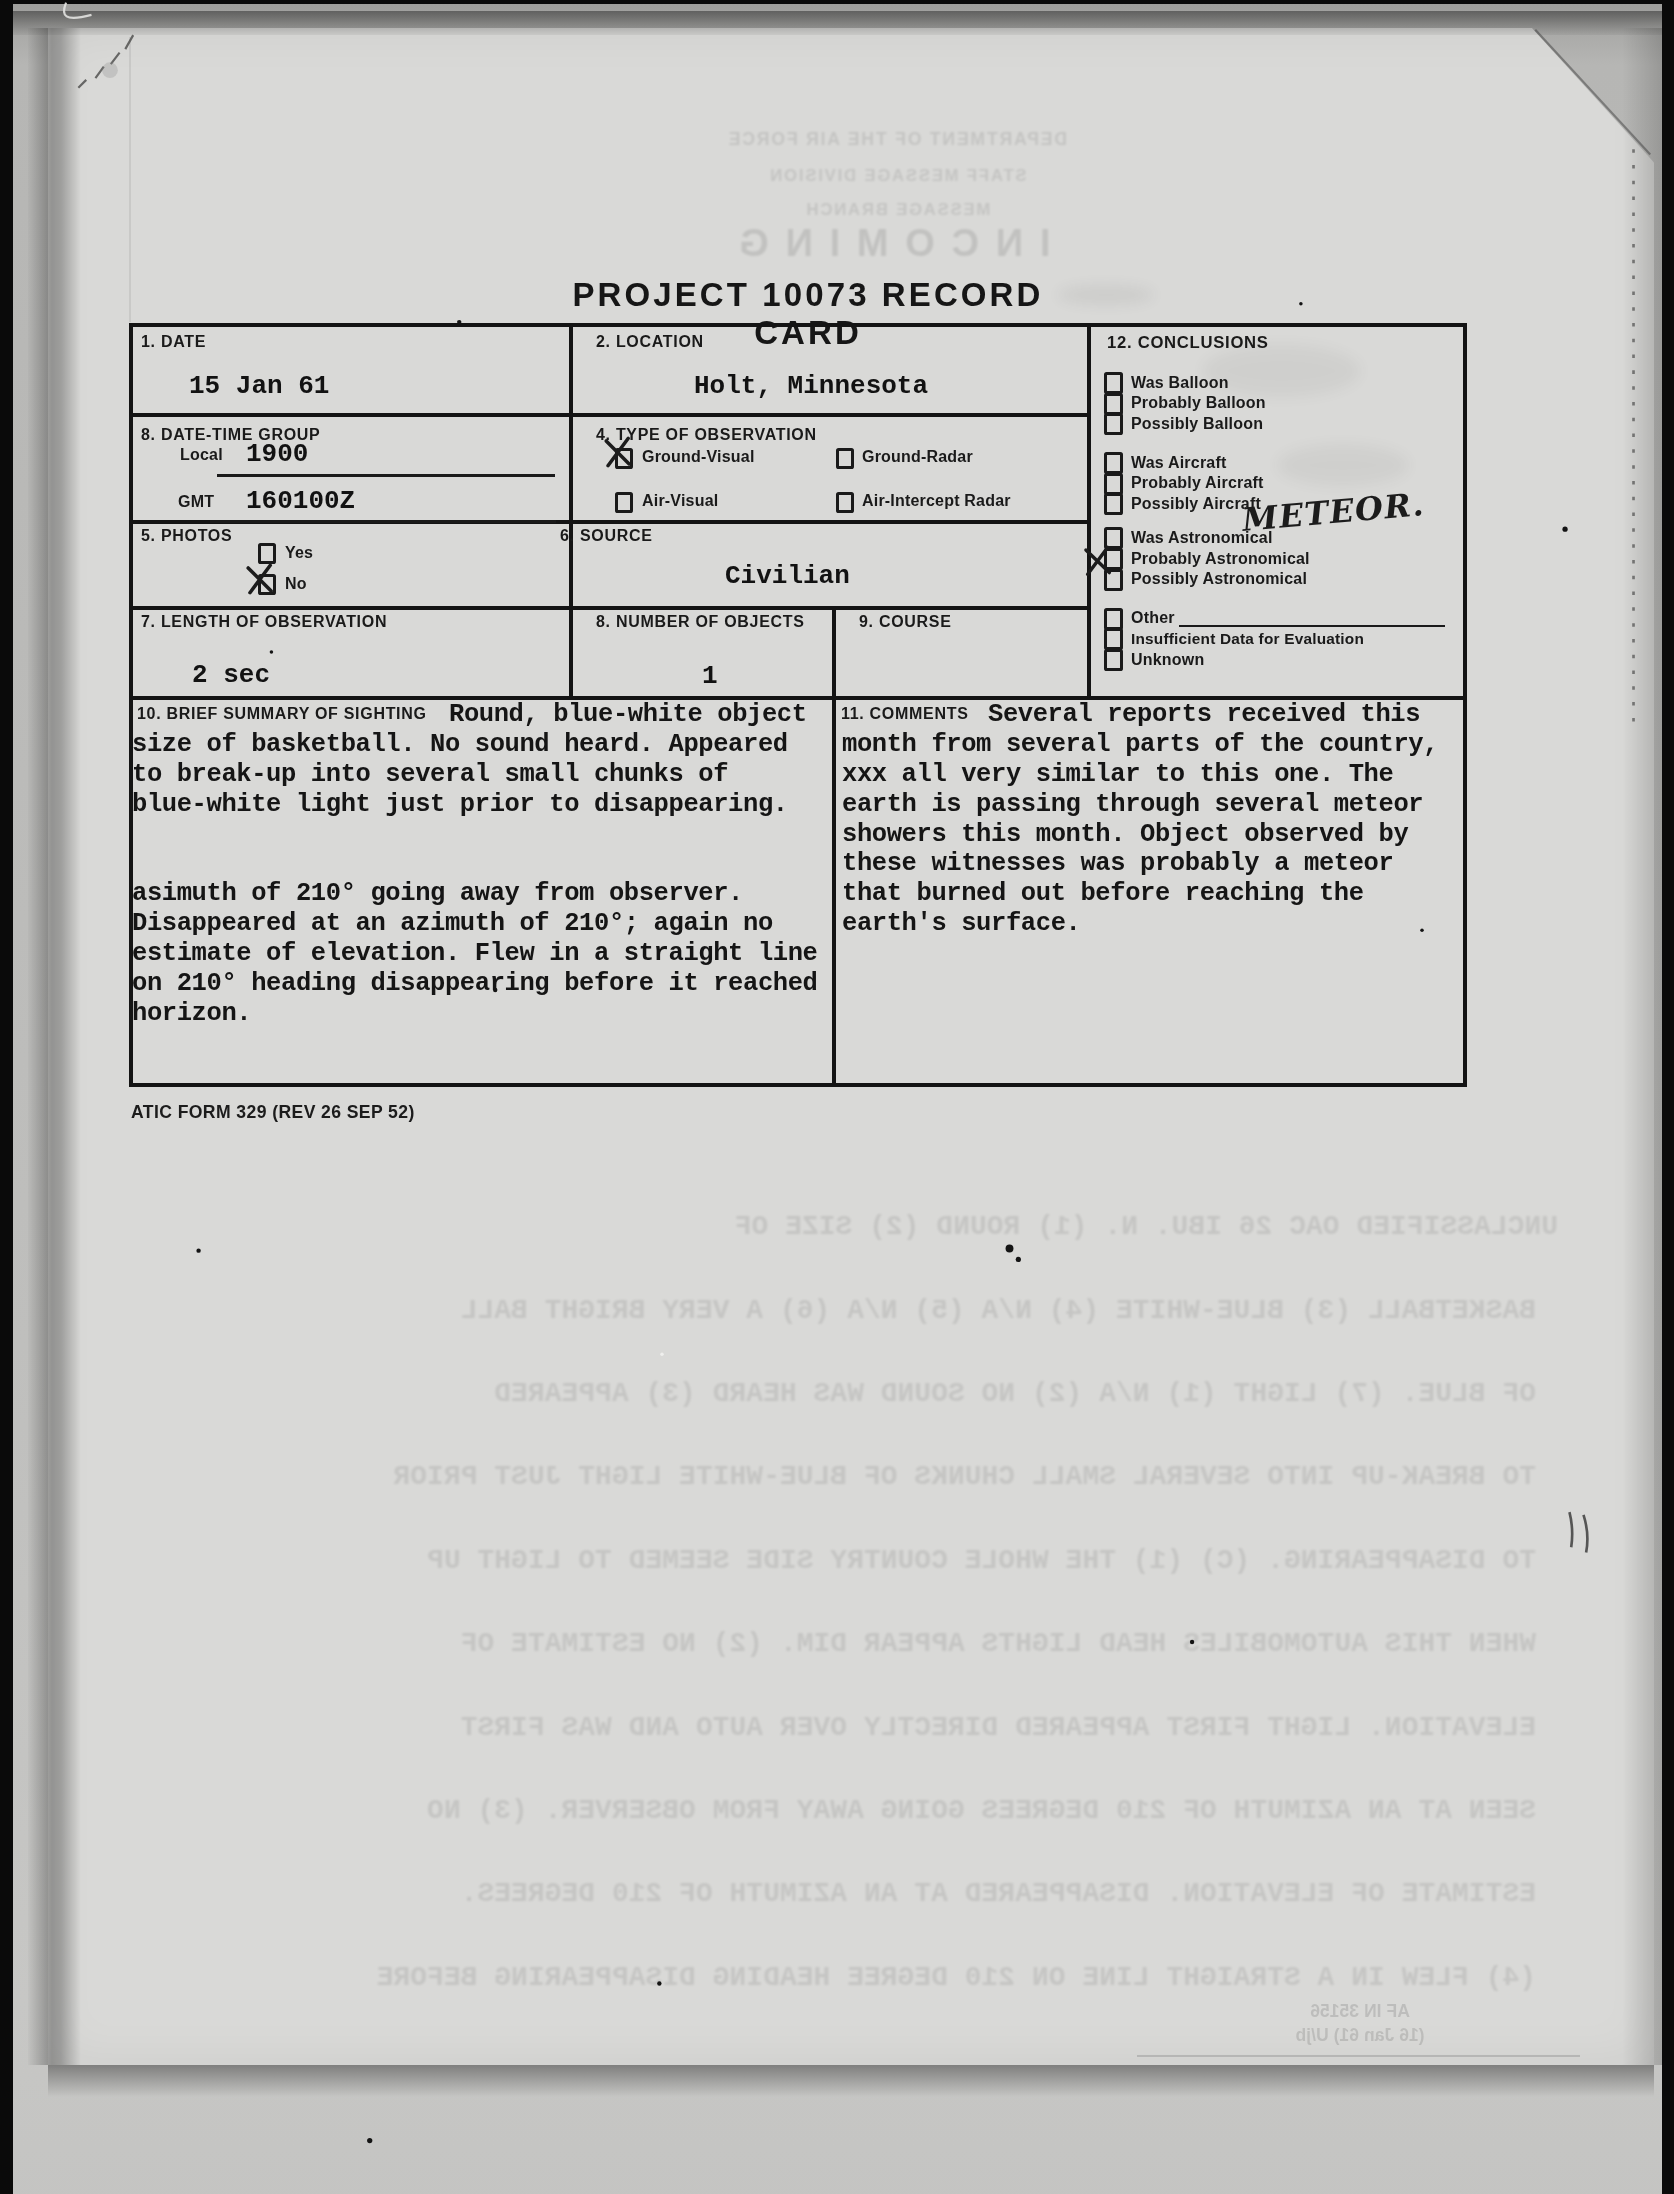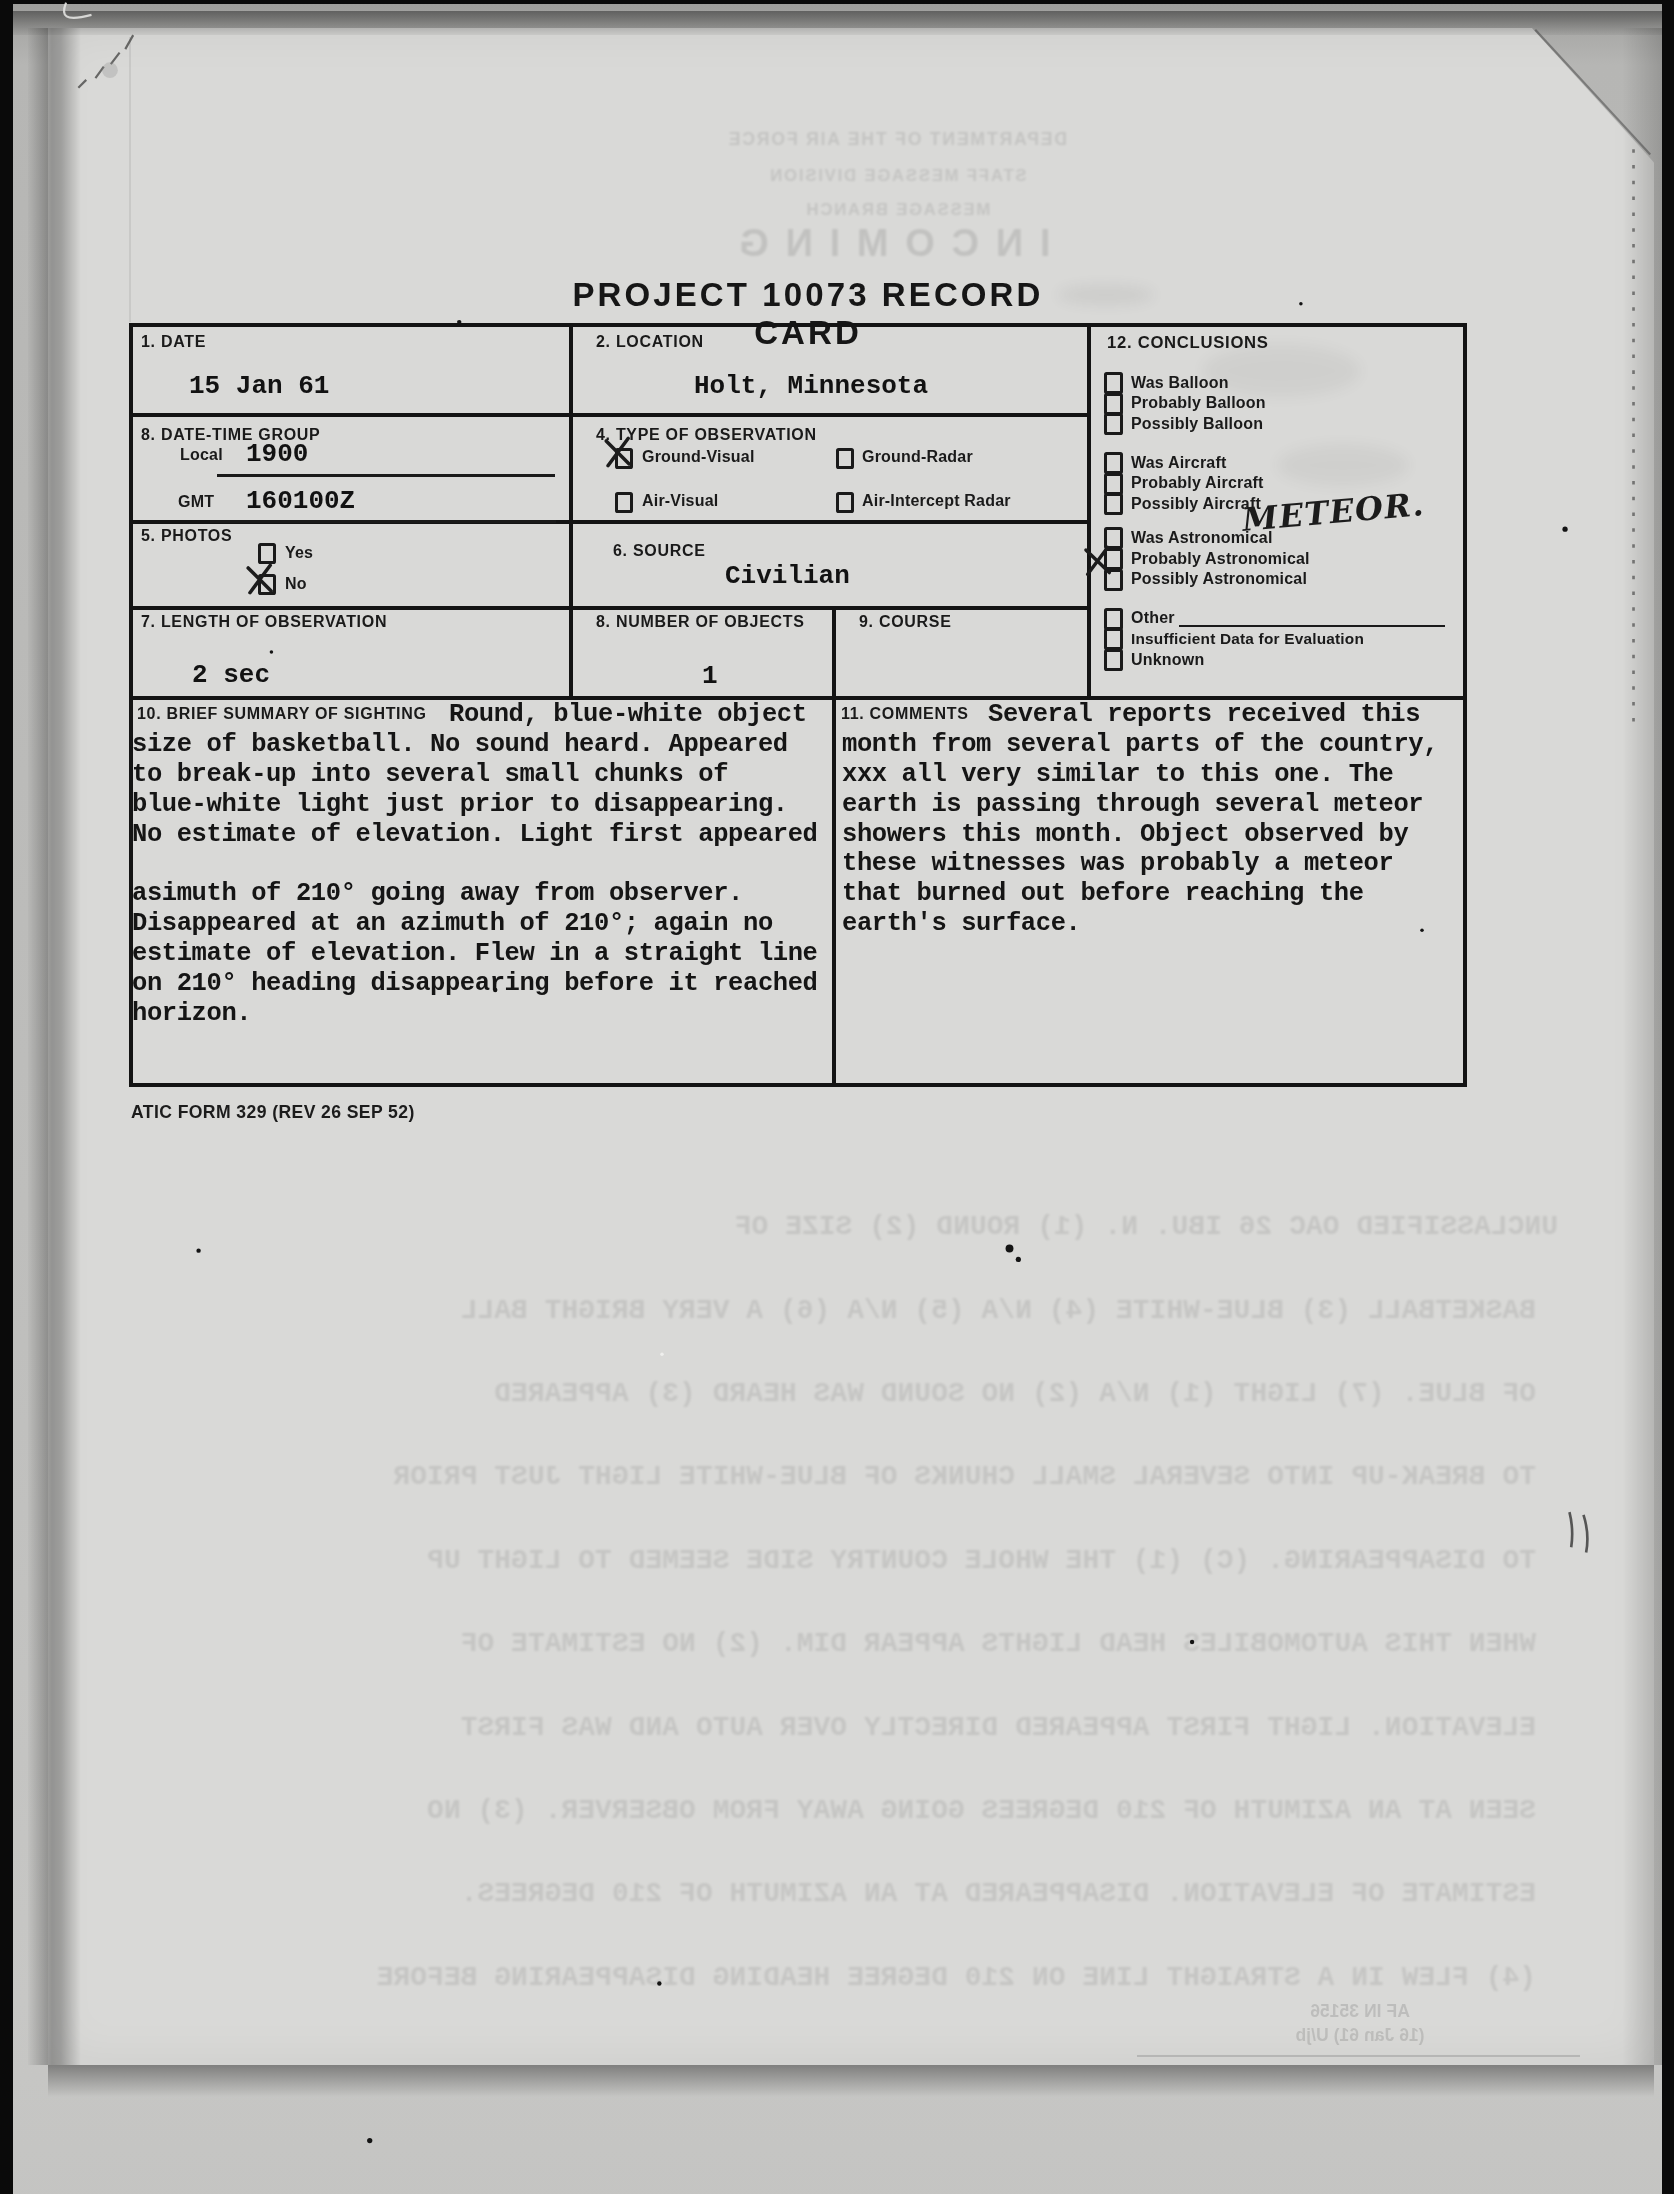--- a/index.html
+++ b/index.html
@@ -103,37 +103,36 @@
 
   <div class="abs flabel" style="left:141px;top:528px;">5. PHOTOS</div>
   <span class="abs cb" style="left:258px;top:543px;"></span>
   <div class="abs clabel" style="left:285px;top:545px;">Yes</div>
   <span class="abs cb" style="left:258px;top:574px;"></span>
   <div class="abs clabel" style="left:285px;top:576px;">No</div>
   <svg class="abs" style="left:242px;top:560px;" width="38" height="38" viewBox="0 0 86 86">
     <path d="M14,18 L66,70 M64,12 L18,74" stroke="#1c1c1c" stroke-width="8" stroke-linecap="round" fill="none"></path>
   </svg>
 
-  <div class="abs flabel" style="left:613px;top:528px;margin-top:15px;">6. SOURCE</div>
+  <div class="abs flabel" style="left:560px;top:528px;">6. SOURCE</div>
   <div class="abs typed" style="left:725px;top:563px;">Civilian</div>
 
   <div class="abs flabel" style="left:141px;top:614px;">7. LENGTH OF OBSERVATION</div>
   <div class="abs typed" style="left:192px;top:662px;">2 sec</div>
 
   <div class="abs flabel" style="left:596px;top:614px;">8. NUMBER OF OBJECTS</div>
   <div class="abs typed" style="left:702px;top:663px;">1</div>
 
   <div class="abs flabel" style="left:859px;top:614px;">9. COURSE</div>
 
   <div class="abs flabel" style="left:137px;top:706px;font-size:16px;">10. BRIEF SUMMARY OF SIGHTING</div>
   <div class="abs tline" style="left:449px;top:702px;">Round, blue-white object</div>
   <div class="abs tline" style="left:132px;top:732px;">size of basketball. No sound heard. Appeared</div>
   <div class="abs tline" style="left:132px;top:762px;">to break-up into several small chunks of</div>
   <div class="abs tline" style="left:132px;top:792px;">blue-white light just prior to disappearing.</div>
-  <div class="abs tline" style="left:132px;top:822px;">No estimate of elevation. Light first appeared</div>
   <div class="abs tline" style="left:132px;top:881px;">asimuth of 210° going away from observer.</div>
   <div class="abs tline" style="left:132px;top:911px;">Disappeared at an azimuth of 210°; again no</div>
   <div class="abs tline" style="left:132px;top:941px;">estimate of elevation. Flew in a straight line</div>
   <div class="abs tline" style="left:132px;top:971px;">on 210° heading disappearing before it reached</div>
   <div class="abs tline" style="left:132px;top:1001px;">horizon.</div>
 
   <div class="abs flabel" style="left:841px;top:706px;font-size:16px;">11. COMMENTS</div>
   <div class="abs tline" style="left:988px;top:702px;">Several reports received this</div>
   <div class="abs tline" style="left:842px;top:732px;">month from several parts of the country,</div>
   <div class="abs tline" style="left:842px;top:762px;">xxx all very similar to this one. The</div>

